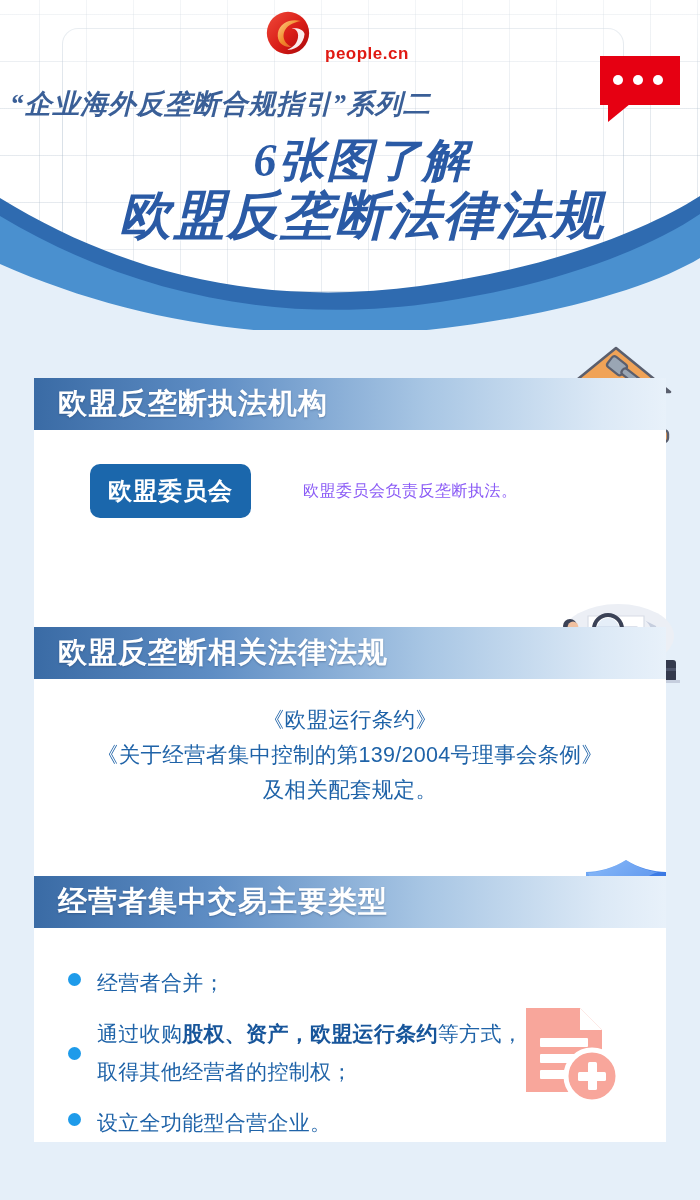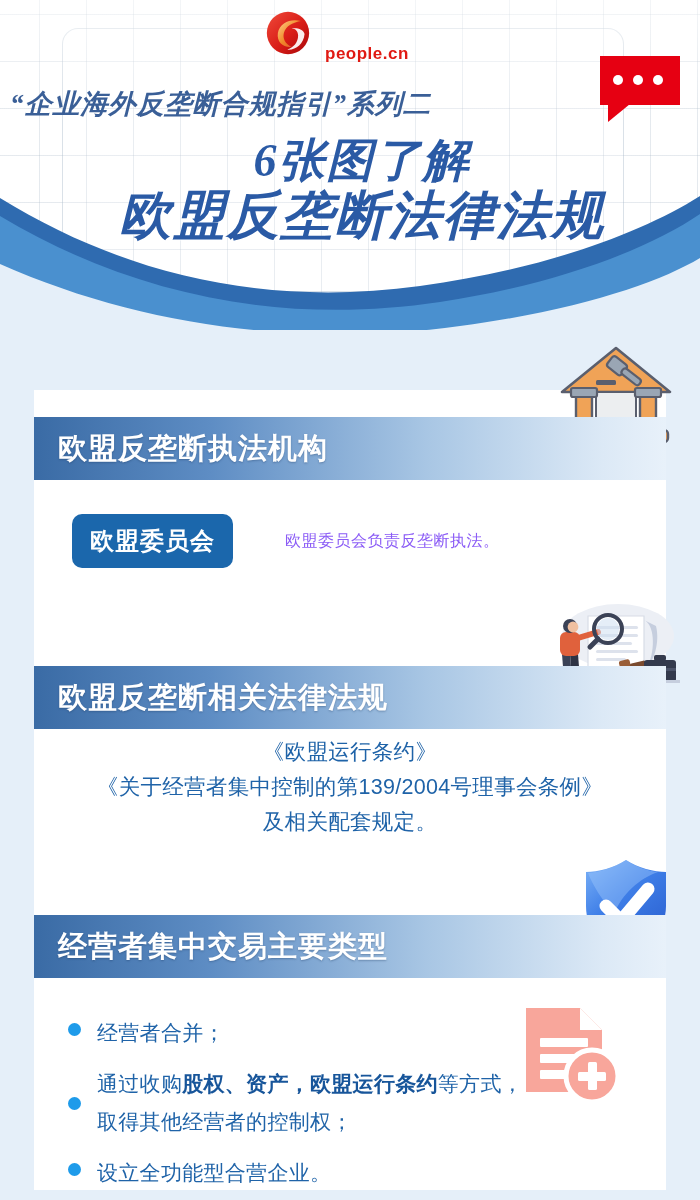--- a/index.html
+++ b/index.html
@@ -80,45 +80,45 @@
     line-height:1.02;
   }
   .title-l1{display:block;font-size:46px;letter-spacing:2px;text-shadow:1px 1px 0 rgba(255,255,255,.8);}
   .title-l2{display:block;font-size:52px;letter-spacing:2px;margin-top:4px;text-shadow:1px 1px 0 rgba(255,255,255,.8);}
 
   
   .waves{position:absolute;left:0;top:190px;width:700px;height:150px;}
 
   .section{position:absolute;left:0;width:700px;}
   .sec-head{
-    position:relative;height:63px;
+    position:relative;height:52px;
     background:linear-gradient(to right,#3a6ba5 0%,#5e8dc4 28%,#a8c6e4 62%,#dce9f6 90%,#e8f1fa 100%);
-    display:flex;align-items:center;margin-top:39px;
+    display:flex;align-items:center;
   }
   .sec-head-title{
     font-family:"Liberation Serif","DejaVu Serif",serif;
     font-weight:bold;font-size:29px;color:#ffffff;
     letter-spacing:1px;margin-left:24px;white-space:nowrap;
     text-shadow:0 1px 2px rgba(20,50,90,.35);
   }
   .sec-body{background:#fff;position:relative;}
 
   
   .badge{
     display:inline-block;background:#1b67ac;color:#fff;
     font-weight:bold;font-size:24px;letter-spacing:1px;
     padding:11px 18px;border-radius:10px;white-space:nowrap;
   }
-  .s1-row{display:flex;align-items:center;padding:34px 0 0 38px;}
+  .s1-row{display:flex;align-items:center;padding:34px 0 0 56px;}
   .s1-text{
     margin-left:52px;color:#8b5cf6;font-size:16px;letter-spacing:.5px;white-space:nowrap;
   }
 
   
-  .s2-body{padding:6px 0 0 0;text-align:center;}
+  .s2-body{padding:24px 0 0 0;text-align:center;}
   .s2-line{color:#1f63a8;font-size:21.5px;line-height:1.62;letter-spacing:.3px;white-space:nowrap;}
 
   
   .bullets{padding:24px 0 0 34px;position:relative;z-index:2;}
   .bullet{display:flex;align-items:flex-start;margin-bottom:14px;margin-top:12px;}
   .bullet .dot{
     flex:0 0 auto;width:13px;height:13px;border-radius:50%;
     background:#1e9bea;margin-right:16px;margin-top:9px;
   }
   .bullet.two-line .dot{margin-top:32px;}

